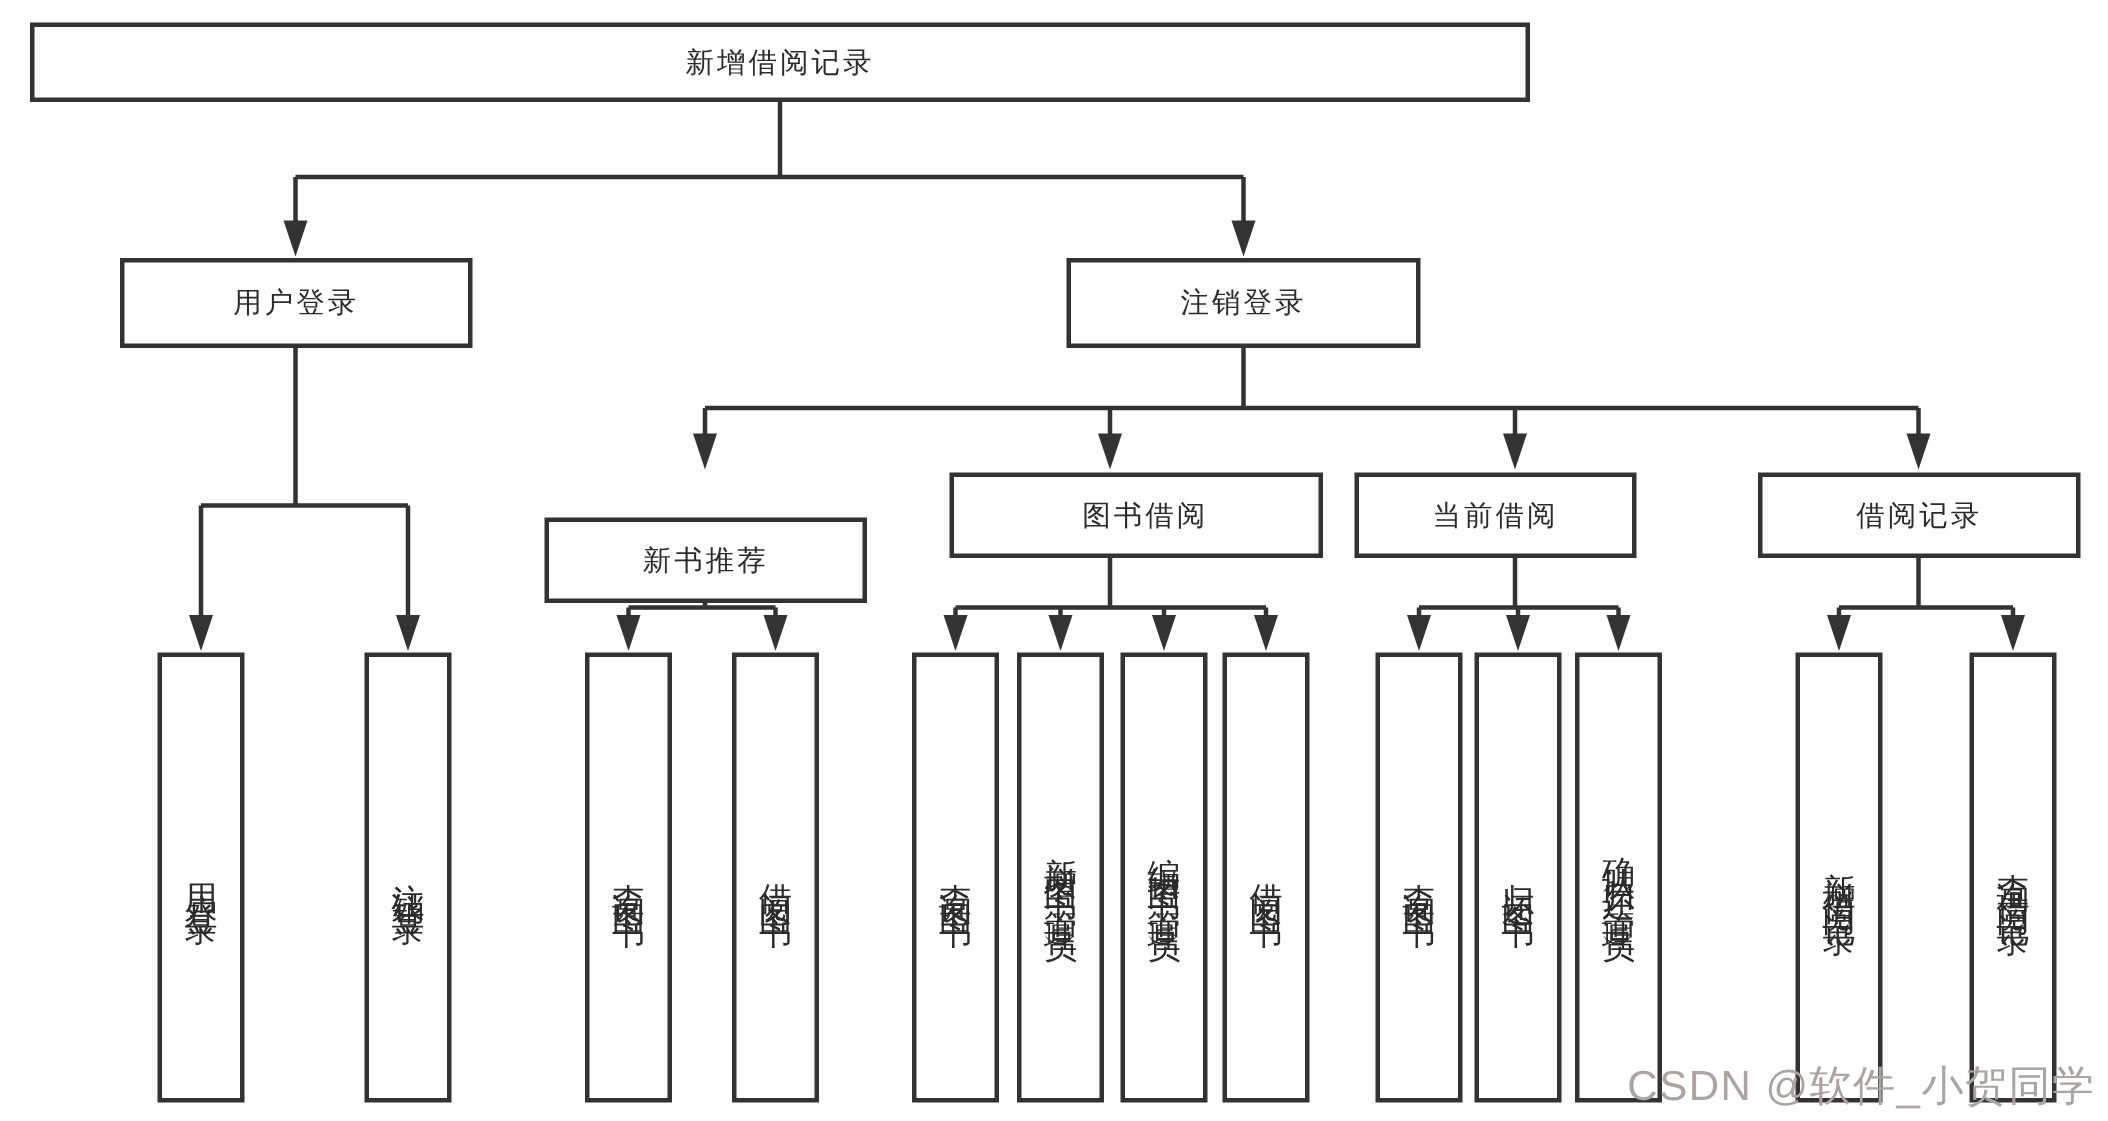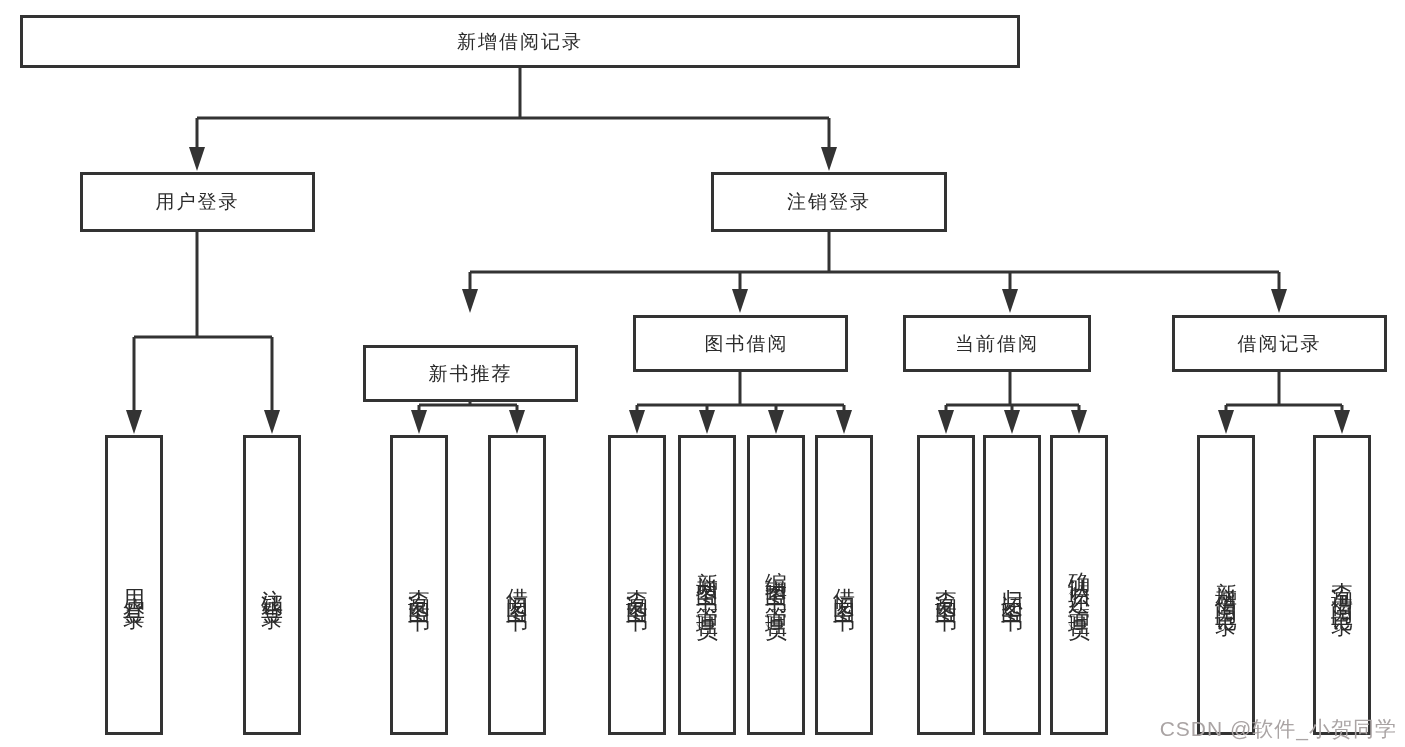--- a/index.html
+++ b/index.html
@@ -60,21 +60,21 @@
     font-size: 22px;
     letter-spacing: 7px;
     line-height: 1;
     color: var(--text);
     z-index: 2;
   }
   .watermark {
     position: absolute;
     right: 8px;
     bottom: 4px;
-    font-size: 21px;
+    font-size: 28px;
     letter-spacing: 1px;
     color: var(--watermark);
     z-index: 5;
     white-space: nowrap;
   }
 </style>
 </head>
 <body>
 
 <div class="canvas">
@@ -154,21 +154,21 @@
       <polygon points="1334,410 1350,410 1342,434"></polygon>
     </g>
   </svg>
 
   <div class="hbox" style="left:20px; top:15px; width:1000px; height:53px;">新增借阅记录</div>
 
   <div class="hbox" style="left:80px; top:172px; width:235px; height:60px;">用户登录</div>
   <div class="hbox" style="left:711px; top:172px; width:236px; height:60px;">注销登录</div>
 
   <div class="hbox" style="left:363px; top:315px; width:215px; height:57px;margin-top:30px;">新书推荐</div>
-  <div class="hbox" style="left:633px; top:315px; width:215px; height:57px;padding-left:12px;">图书借阅</div>
+  <div class="hbox" style="left:633px; top:315px; width:249px; height:57px;padding-left:12px;">图书借阅</div>
   <div class="hbox" style="left:903px; top:315px; width:188px; height:57px;">当前借阅</div>
   <div class="hbox" style="left:1172px; top:315px; width:215px; height:57px;">借阅记录</div>
 
   <div class="vbox" style="left:105px;">用户登录</div>
   <div class="vbox" style="left:243px;">注销登录</div>
 
   <div class="vbox" style="left:390px;">查询图书</div>
   <div class="vbox" style="left:488px;">借阅图书</div>
 
   <div class="vbox" style="left:608px;">查询图书</div>

